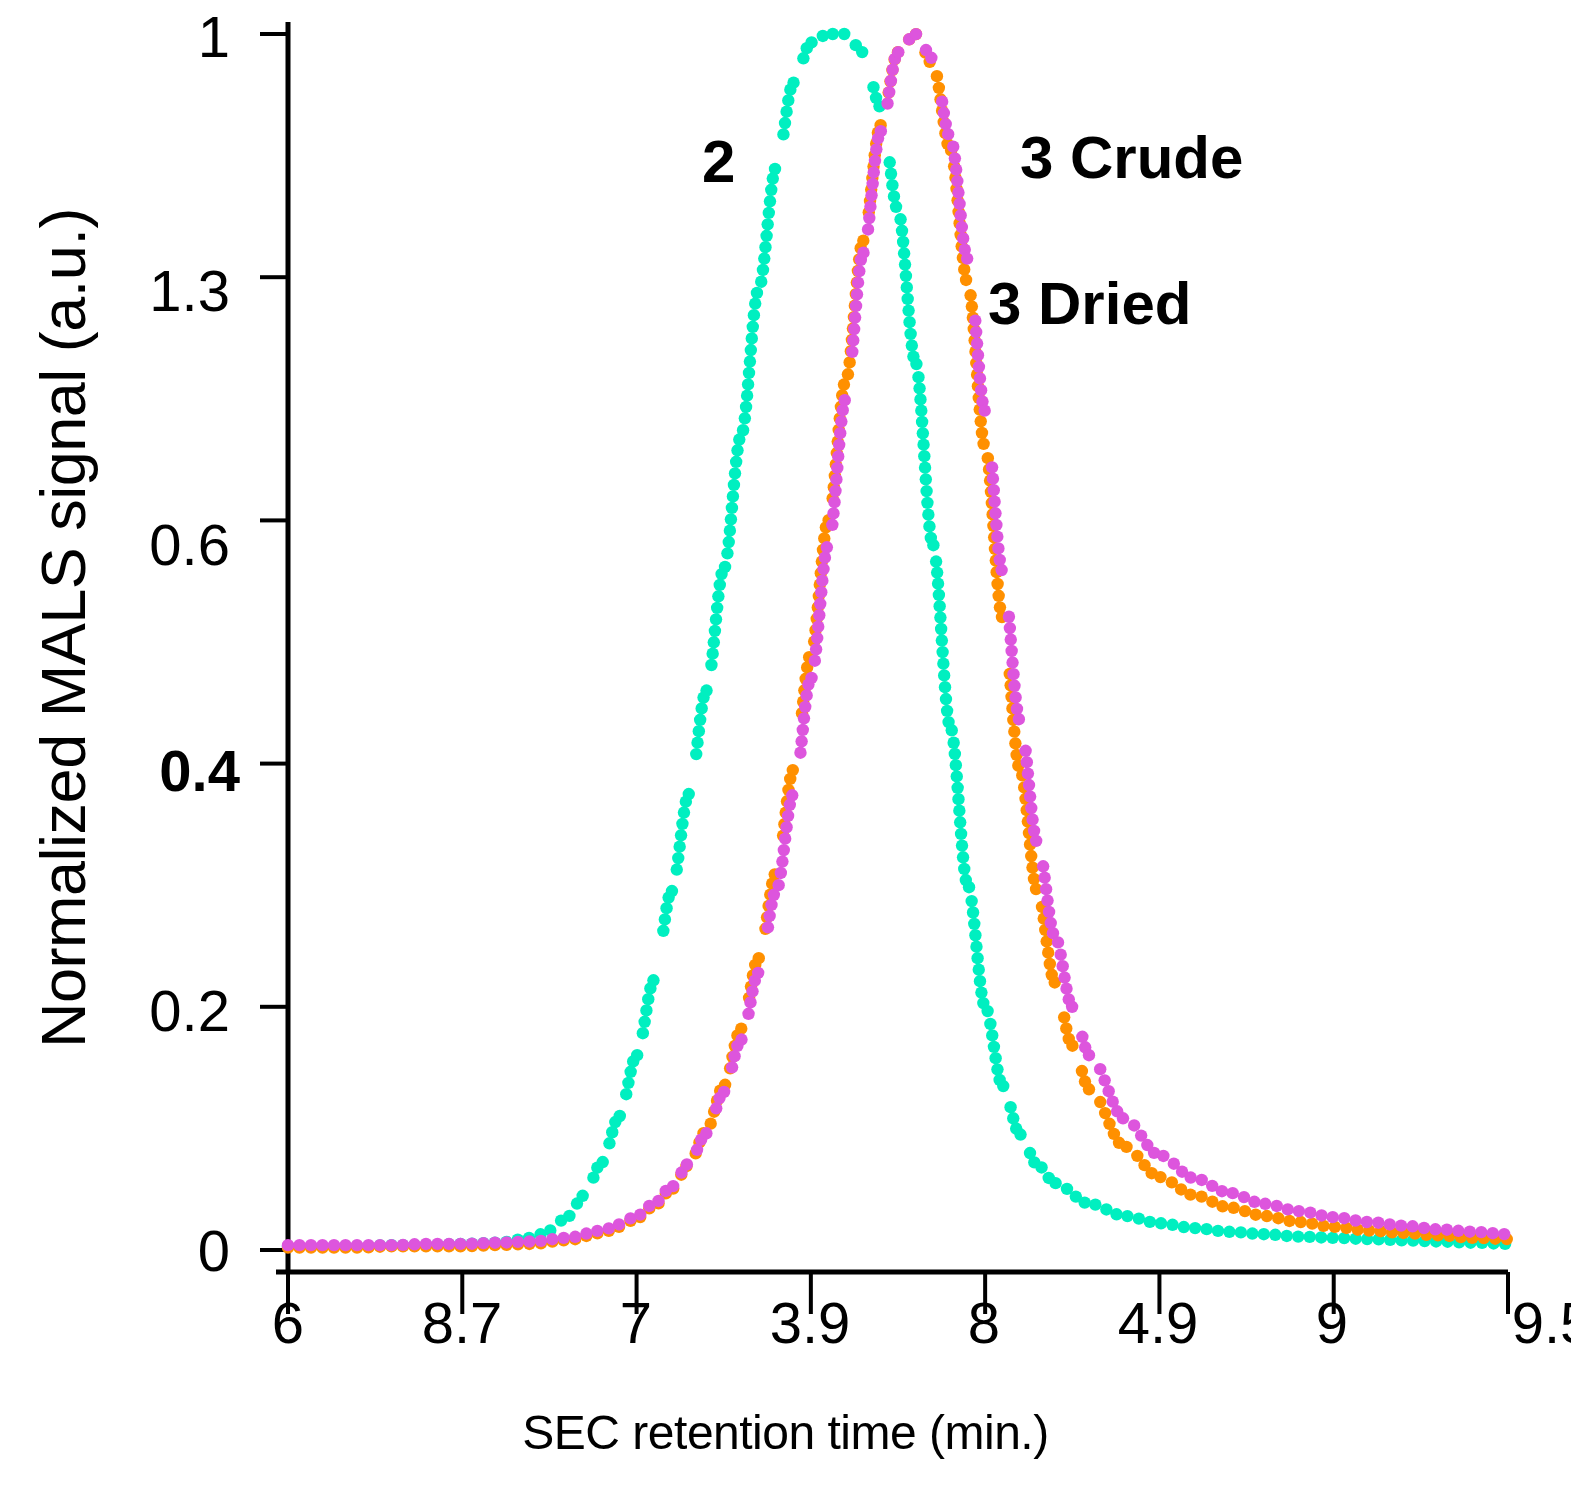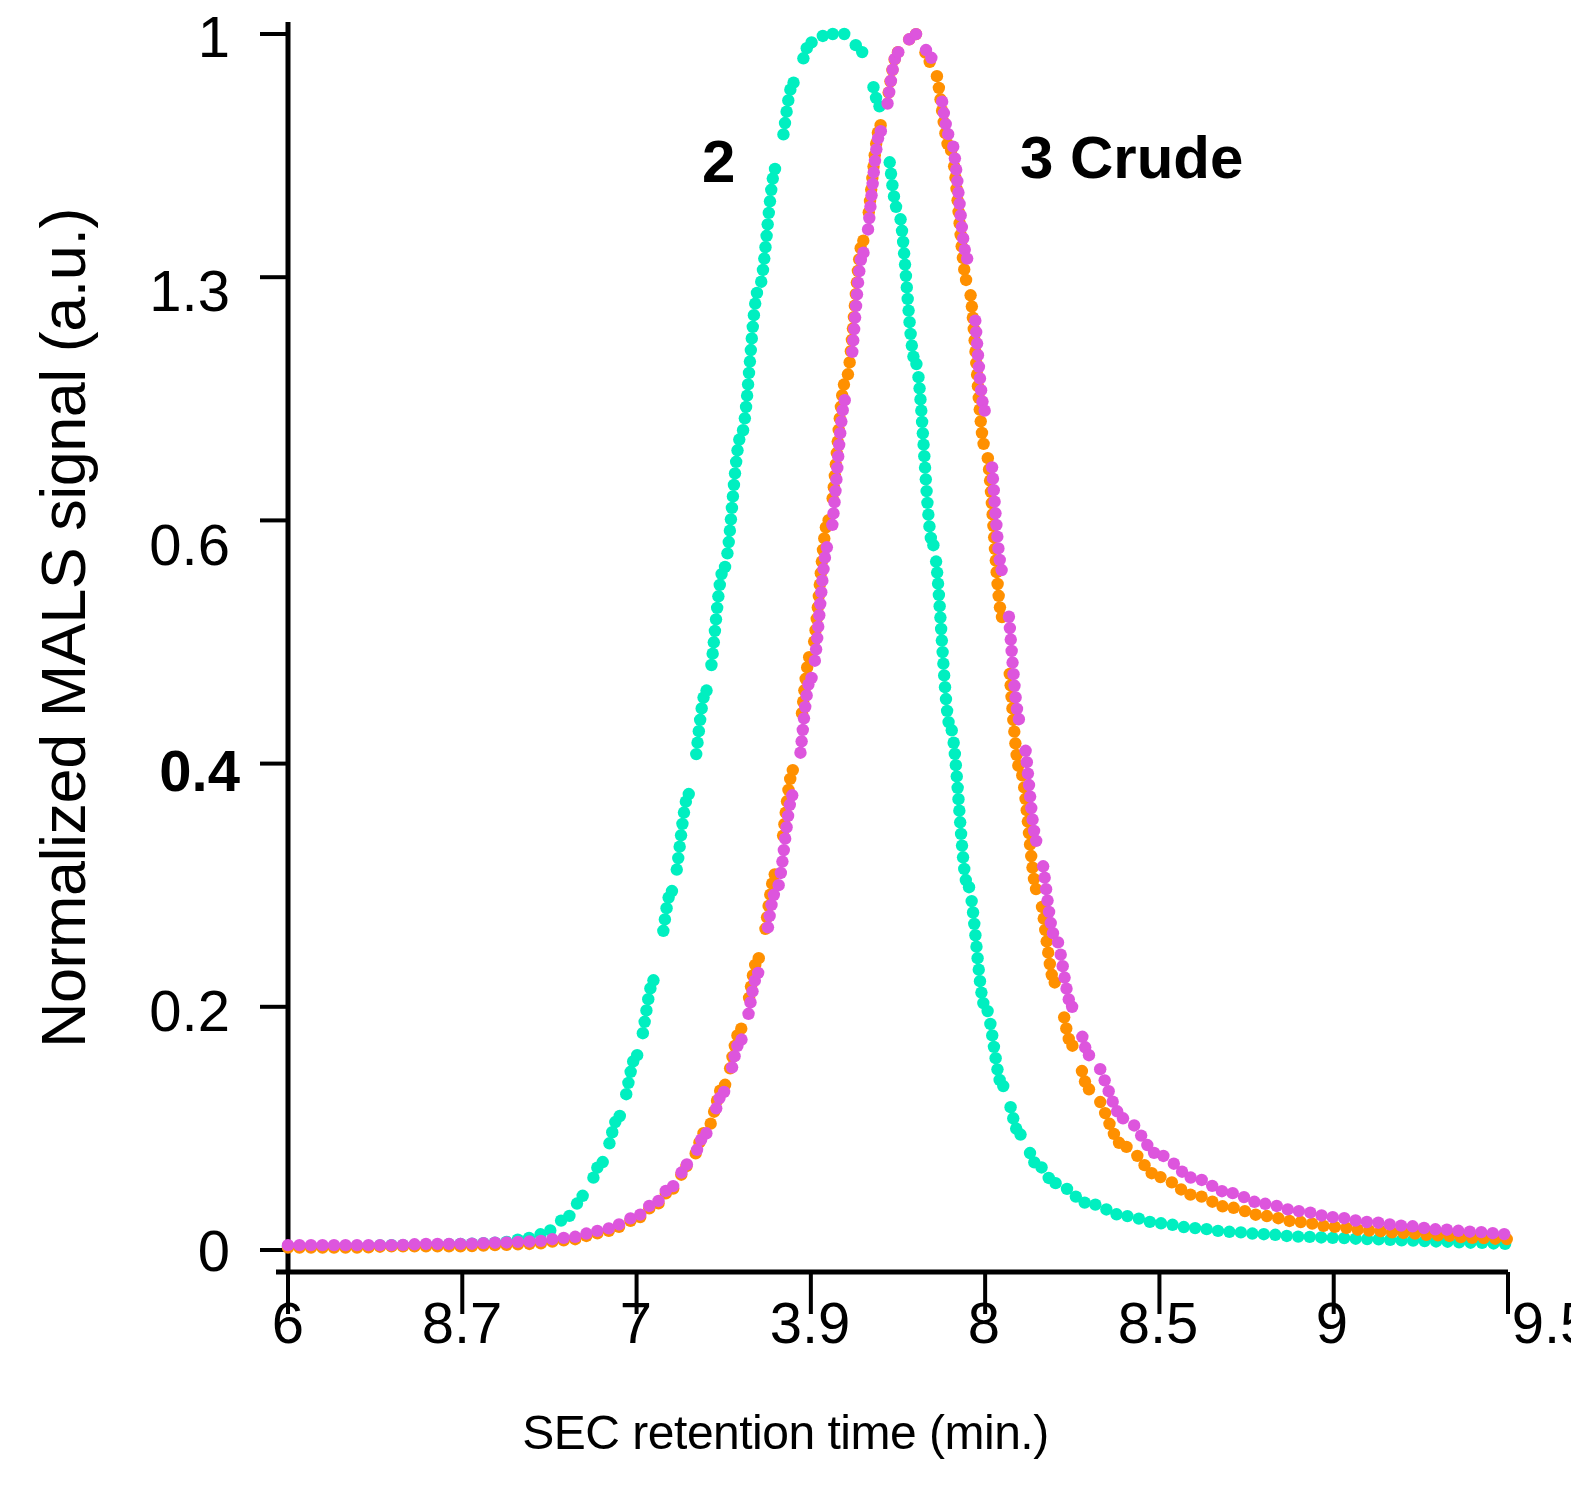--- a/index.html
+++ b/index.html
@@ -43,21 +43,21 @@
   <div class="ytick-label" style="left:100px;top:516px;width:130px;">0.6</div>
   <div class="ytick-label" style="left:110px;top:742px;width:130px;font-weight:bold;">0.4</div>
   <div class="ytick-label" style="left:100px;top:982px;width:130px;">0.2</div>
   <div class="ytick-label" style="left:100px;top:1222px;width:130px;">0</div>
 
   <div class="xtick-label" style="left:228px;top:1294px;width:120px;">6</div>
   <div class="xtick-label" style="left:402px;top:1294px;width:120px;">8.7</div>
   <div class="xtick-label" style="left:576px;top:1294px;width:120px;">7</div>
   <div class="xtick-label" style="left:750px;top:1294px;width:120px;">3.9</div>
   <div class="xtick-label" style="left:924px;top:1294px;width:120px;">8</div>
-  <div class="xtick-label" style="left:1098px;top:1294px;width:120px;">8.5</div>
+  <div class="xtick-label" style="left:1098px;top:1294px;width:120px;">4.9</div>
   <div class="xtick-label" style="left:1272px;top:1294px;width:120px;">9</div>
   <div class="xtick-label" style="left:1492px;top:1294px;width:120px;">9.5</div>
 
   <svg id="plotsvg" width="1571" height="1511">
     <g id="axis-group">
         <line x1="288" y1="22" x2="288" y2="1270" stroke="#000000" stroke-width="5"></line>
         <line x1="276" y1="1272" x2="1508" y2="1272" stroke="#000000" stroke-width="5"></line>
         <line x1="260" y1="1250" x2="288" y2="1250" stroke="#000000" stroke-width="4"></line>
         <line x1="260" y1="1006.8" x2="288" y2="1006.8" stroke="#000000" stroke-width="4"></line>
         <line x1="260" y1="763.5999999999999" x2="288" y2="763.5999999999999" stroke="#000000" stroke-width="4"></line>
@@ -830,16 +830,17 @@
           <circle cx="1469.80" cy="1231.70" r="6.2" fill="#DD55DD"></circle>
           <circle cx="1481.29" cy="1232.10" r="6.2" fill="#DD55DD"></circle>
           <circle cx="1492.76" cy="1233.20" r="6.2" fill="#DD55DD"></circle>
           <circle cx="1504.20" cy="1234.11" r="6.2" fill="#DD55DD"></circle>
         </g>
       </g>
   </svg>
 
   <div class="series-annot" id="annot-2" style="left:702px;top:132px;">2</div>
   <div class="series-annot" id="annot-crude" style="left:988px;top:128px;margin-left:32px;">3 Crude</div>
+  <div class="series-annot" id="annot-dried" style="left:988px;top:274px;">3 Dried</div>
 
   <div id="xlabel">SEC retention time (min.)</div>
 
 </div>
 
 </body></html>

